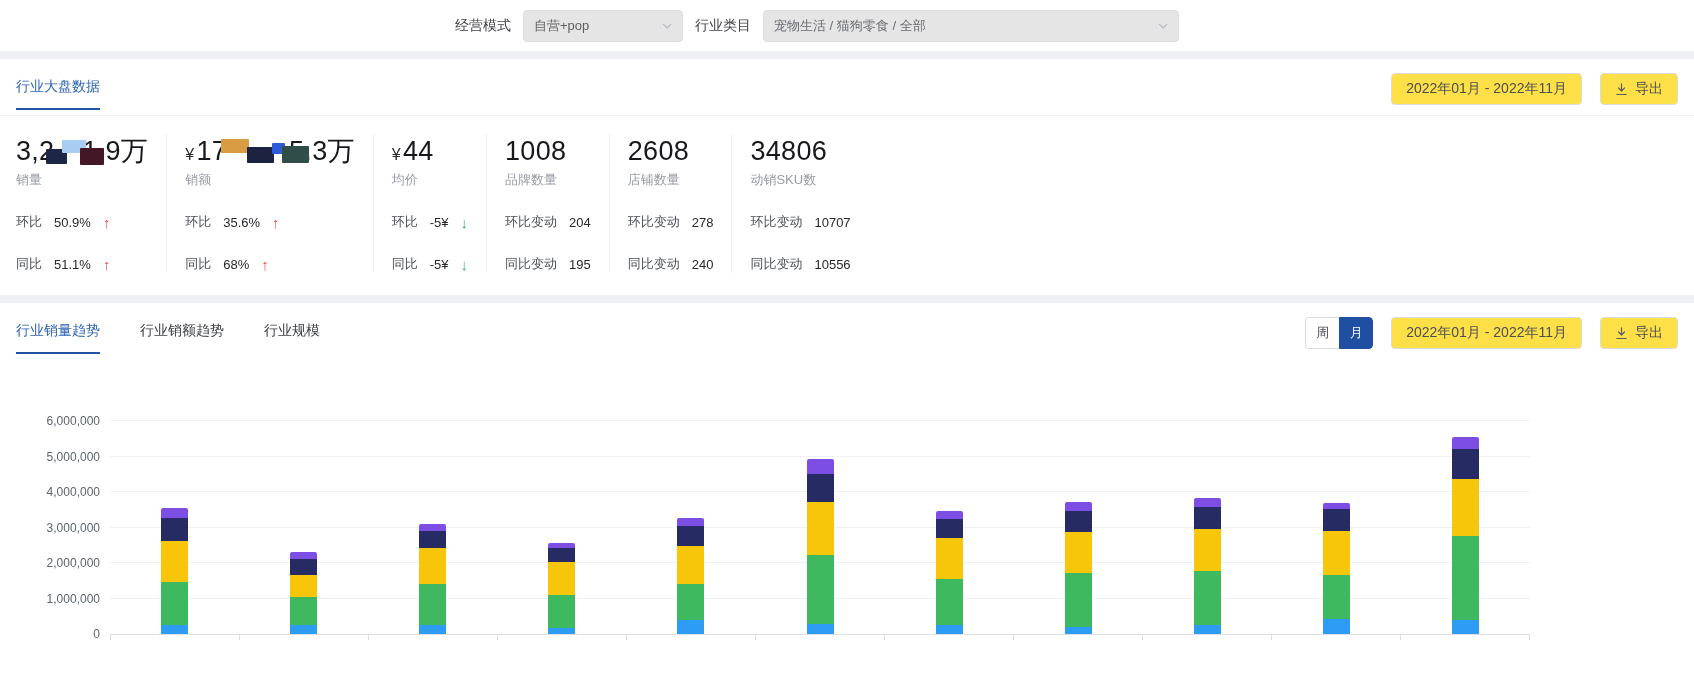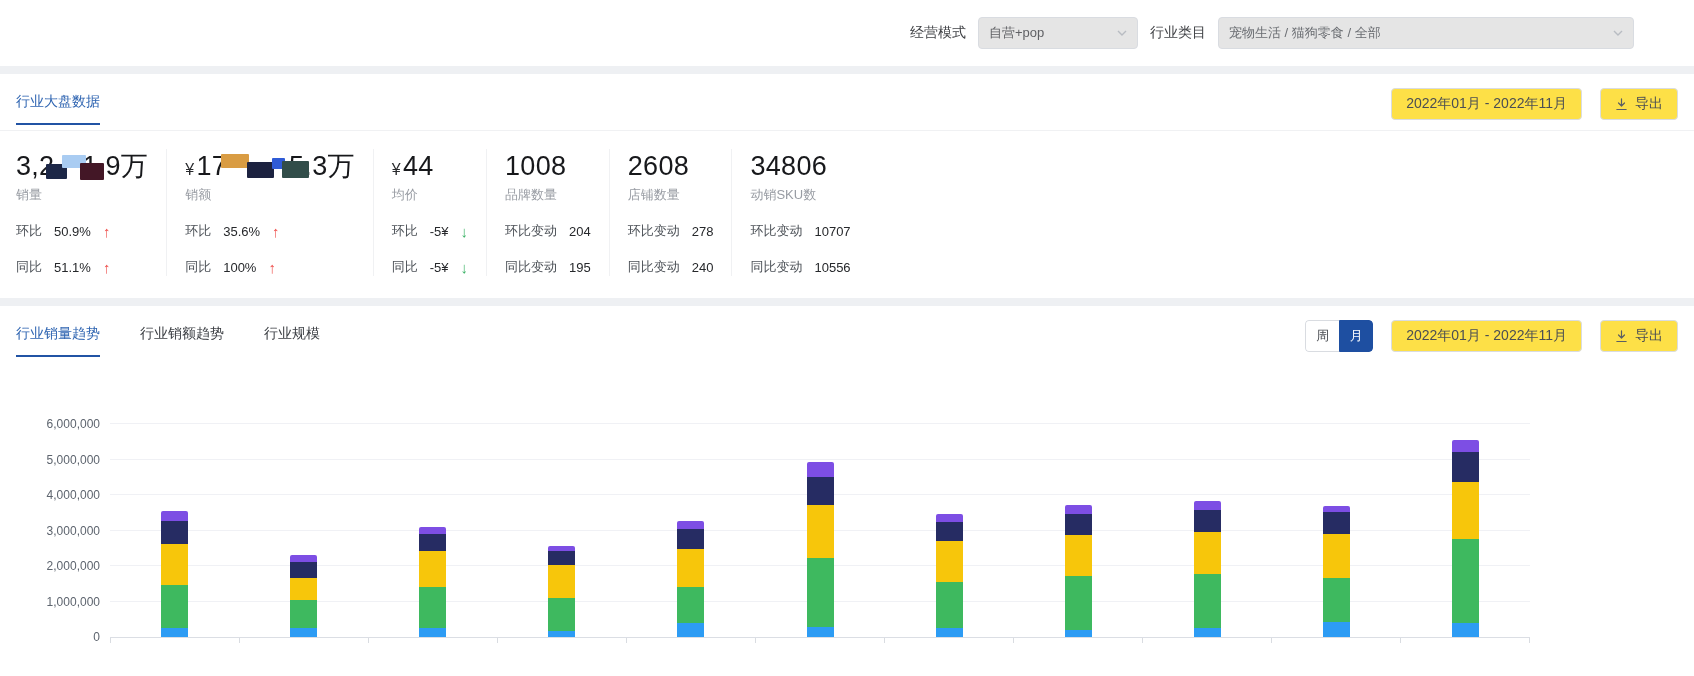--- a/index.html
+++ b/index.html
@@ -1,20 +1,20 @@
 <!DOCTYPE html>
 <html><head>
 <meta charset="utf-8">
 <style>
   *{margin:0;padding:0;box-sizing:border-box;font-family:"Liberation Sans","DejaVu Sans",sans-serif;}
   html,body{width:1694px;height:676px;overflow:hidden;background:#eef0f3;}
   .panel{background:#fff;}
 
   
-  .topbar{height:66px;display:flex;justify-content:flex-end;align-items:center;gap:12px;padding-right:60px;margin-bottom:8px;background:#fff;}
+  .topbar{height:51px;display:flex;justify-content:center;align-items:center;gap:12px;padding-right:60px;margin-bottom:8px;background:#fff;}
   .flabel{font-size:14px;color:#404246;}
   .select{height:32px;border:1px solid #d9dce1;border-radius:4px;background:#e5e5e5;display:flex;align-items:center;justify-content:space-between;padding:0 10px;font-size:13px;color:#5f6064;cursor:pointer;}
   .select.mode{width:160px;}
   .select.cat{width:416px;color:#6a6d72;}
   .chev{width:10px;height:10px;flex:none;margin-left:8px;}
 
   
   .panel-head{display:flex;justify-content:space-between;align-items:center;padding:14px 16px 0 16px;}
   .overview .panel-head{border-bottom:1px solid #f0f1f3;}
   .tabs{display:flex;gap:40px;}
@@ -32,21 +32,21 @@
   
   .overview{margin-bottom:8px;}
   .kpi-row{display:flex;padding:18px 16px 22px 16px;}
   .kpi-card{padding:0 18px;border-right:1px solid #f0f1f3;}
   .kpi-card:first-child{padding-left:0;}
   .kpi-card:last-child{border-right:none;}
   .kpi-value{position:relative;font-size:27px;color:#17181b;height:34px;line-height:34px;white-space:nowrap;letter-spacing:.3px;}
   .kpi-value .cur{font-size:16px;margin-right:2px;color:#2a2b2e;}
   .kpi-value .mask{position:absolute;display:block;border-radius:1px;}
   .kpi-label{font-size:13px;color:#989ca3;margin:3px 0 10px;}
-  .kline{display:flex;align-items:center;gap:12px;font-size:13px;margin-top:18px;white-space:nowrap;}
+  .kline{display:flex;align-items:center;gap:12px;font-size:13px;margin-top:24px;white-space:nowrap;}
   .kname{color:#4c5157;}
   .kval{color:#26282b;}
   .arrow{font-size:15px;line-height:1;}
   .arrow.up{color:#ef5350;}
   .arrow.down{color:#3eb368;}
 
   
   .trend{height:436px;}
   .legend{display:flex;justify-content:center;gap:26px;margin:26px 164px 0 110px;}
   .litem{display:flex;align-items:center;gap:7px;font-size:12px;color:#42454a;cursor:pointer;}
@@ -118,21 +118,21 @@
       <div class="kpi-card">
         <div class="kpi-value"><span class="cur">¥</span><span>17</span><span style="display: inline-block; width: 62px;"></span><span>5.3万</span><span class="mask" style="left: 36px; top: 5px; width: 28px; height: 14px; background: rgb(217, 156, 67);"></span><span class="mask" style="left: 62px; top: 13px; width: 27px; height: 16px; background: rgb(28, 34, 64);"></span><span class="mask" style="left: 87px; top: 9px; width: 13px; height: 11px; background: rgb(47, 91, 214);"></span><span class="mask" style="left: 97px; top: 12px; width: 27px; height: 17px; background: rgb(49, 77, 73);"></span></div>
         <div class="kpi-label">销额</div>
         <div class="kline">
           <span class="kname">环比</span>
           <span class="kval">35.6%</span>
           <span class="arrow up">↑</span>
         </div>
         <div class="kline">
           <span class="kname">同比</span>
-          <span class="kval">100%</span>
+          <span class="kval">68%</span>
           <span class="arrow up">↑</span>
         </div>
       </div>
       <div class="kpi-card">
         <div class="kpi-value"><span class="cur">¥</span><span>44</span></div>
         <div class="kpi-label">均价</div>
         <div class="kline">
           <span class="kname">环比</span>
           <span class="kval">-5¥</span>
           <span class="arrow down">↓</span>

